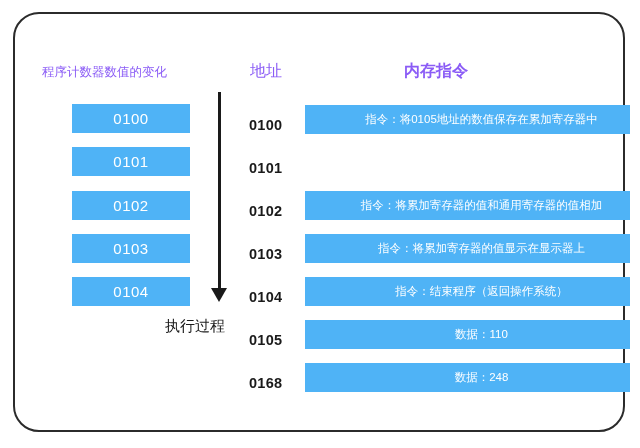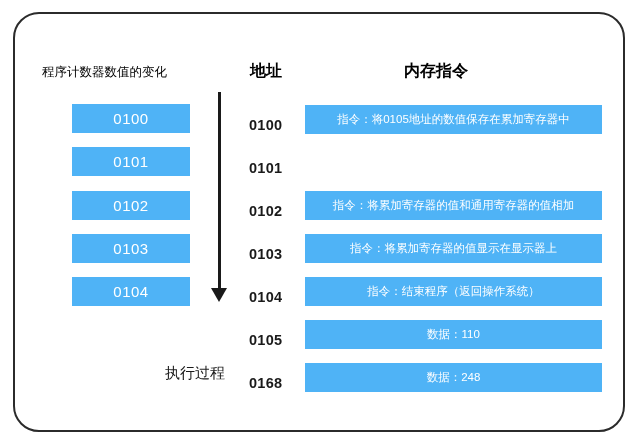--- a/index.html
+++ b/index.html
@@ -27,34 +27,34 @@
     width: 612px;
     height: 420px;
     border: 2px solid #2b2b2b;
     border-radius: 26px;
     box-sizing: border-box;
     background: #ffffff;
   }
   
   .hdr {
     position: absolute;
-    color: #000000;
+    color: #8b5cf6;
     font-size: 13px;
     white-space: nowrap;
   }
   .hdr-pc {
     left: 42px;
     top: 64px;
     font-size: 12.5px;
   }
   .hdr-addr {
     left: 250px;
     top: 61px;
     font-size: 16px;
-    font-weight: bold;
+    font-weight: normal;
   }
   .hdr-mem {
     left: 404px;
     top: 61px;
     font-size: 16px;
     font-weight: bold;
   }
   
   .pc-box {
     position: absolute;
@@ -88,21 +88,20 @@
     border-right: 8px solid transparent;
     border-top: 14px solid #1a1a1a;
   }
   .exec-label {
     position: absolute;
     left: 165px;
     top: 317px;
     font-size: 15px;
     color: #1a1a1a;
     white-space: nowrap;
-    margin-top: 47px;
   }
   
   .addr {
     position: absolute;
     left: 249px;
     width: 48px;
     font-size: 14.5px;
     font-weight: bold;
     color: #1a1a1a;
     text-align: left;
@@ -115,20 +114,21 @@
     width: 297px;
     height: 29px;
     background: #4fb3f6;
     color: #ffffff;
     font-size: 11.5px;
     display: flex;
     align-items: center;
     justify-content: center;
     text-align: center;
     white-space: nowrap;
+    padding-left: 28px;
   }
 </style>
 </head>
 <body>
 
 <div id="canvas">
 
   <div class="frame"></div>
 
   <div class="hdr hdr-pc">程序计数器数值的变化</div>

